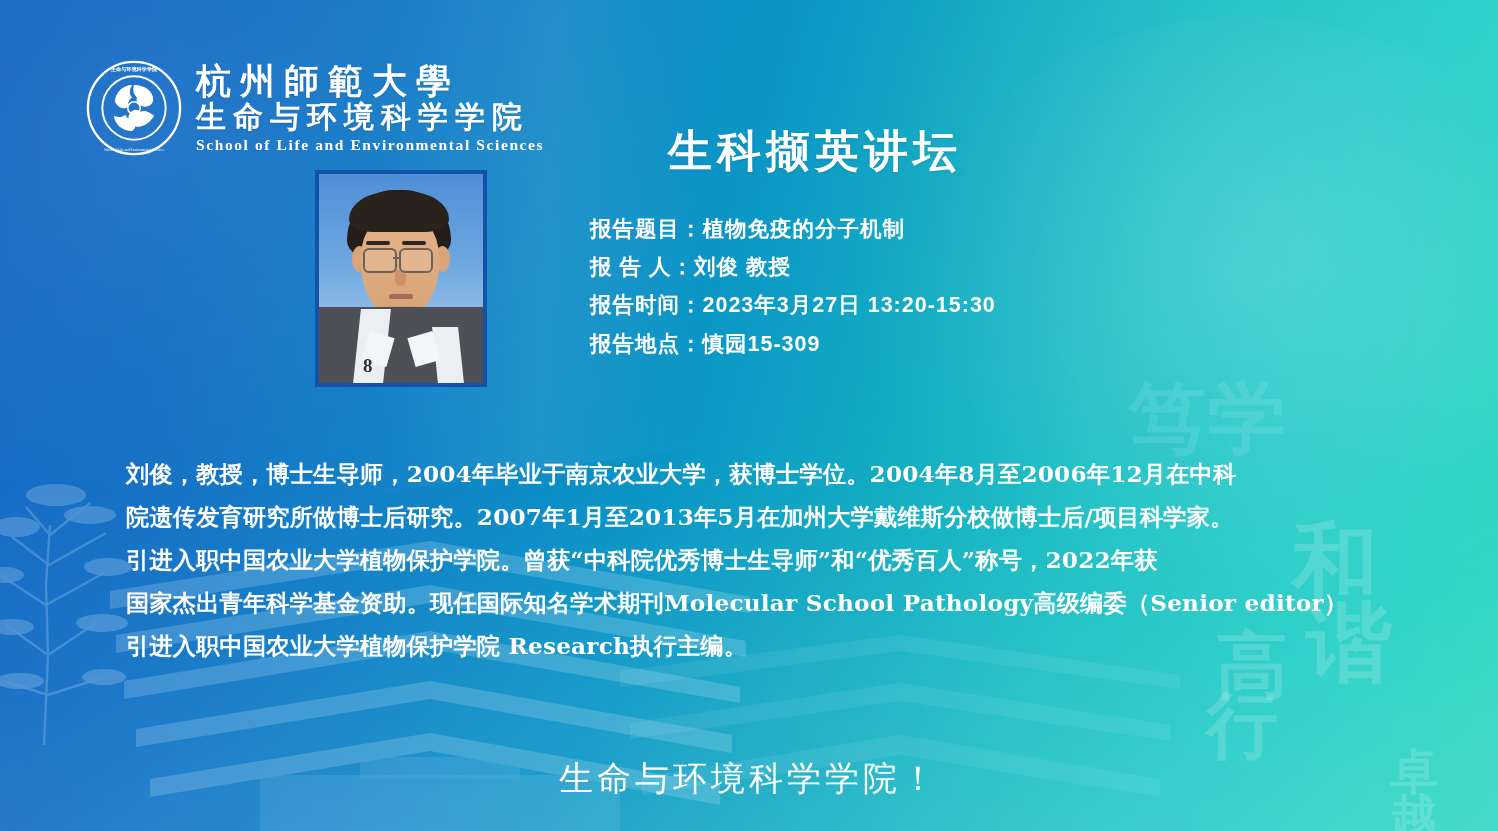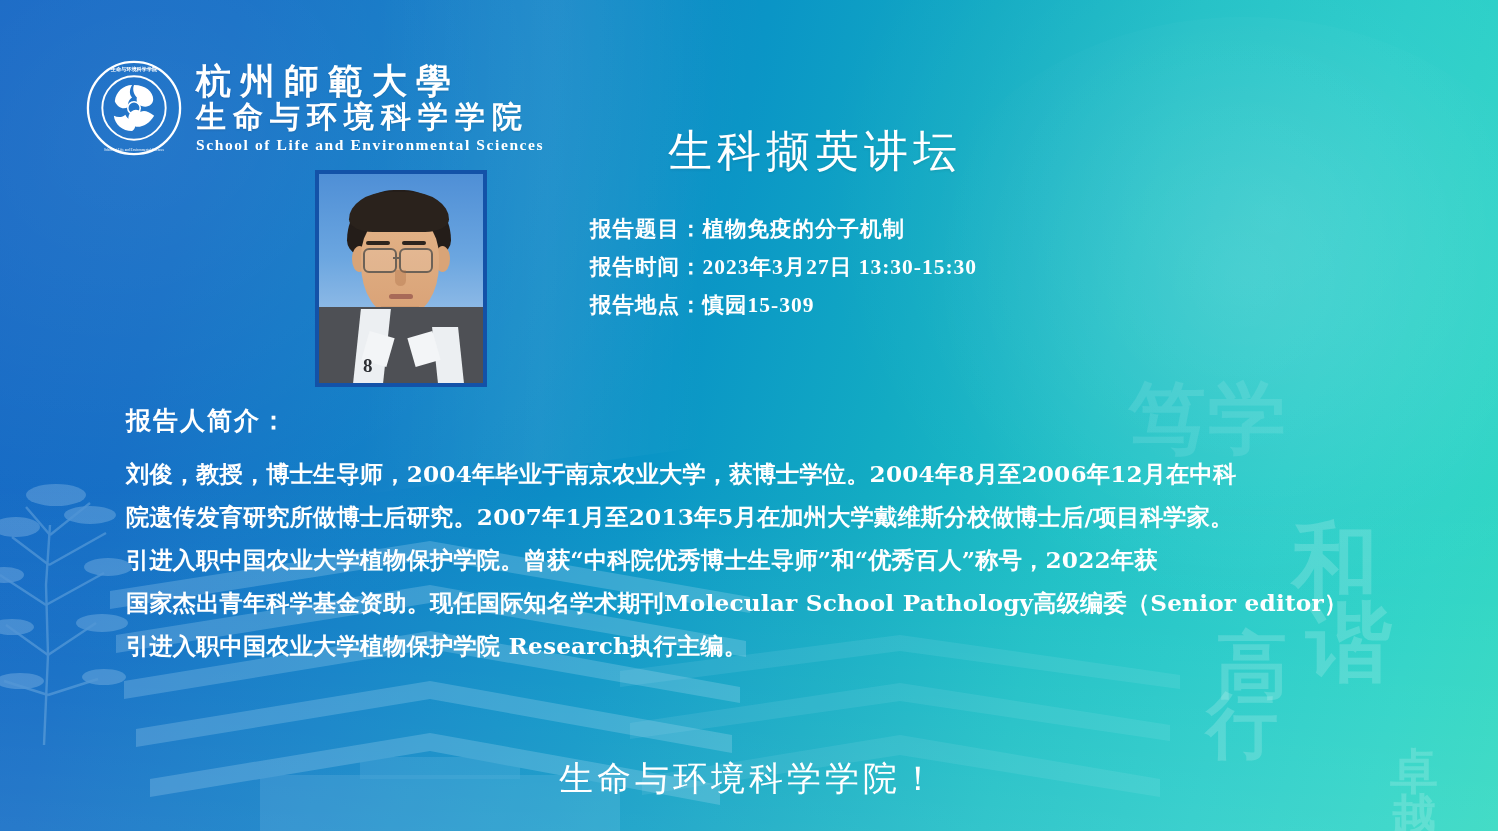--- a/index.html
+++ b/index.html
@@ -170,21 +170,21 @@
     white-space: nowrap;
   }
 
   
   .main-title {
     position: absolute;
     left: 668px;
     top: 122px;
     font-family: "DejaVu Serif", serif;
     font-size: 44px;
-    font-weight: 400;
+    font-weight: 700;
     color: #ffffff;
     letter-spacing: 5px;
     white-space: nowrap;
     text-shadow: 0 1px 3px rgba(0,0,0,0.10);
   }
 
   
   .portrait-frame {
     position: absolute;
     left: 315px;
@@ -301,21 +301,21 @@
   
   .info-block {
     position: absolute;
     left: 590px;
     top: 214px;
     display: flex;
     flex-direction: column;
     gap: 7px;
   }
   .info-line {
-    font-family: Liberation Serif, serif;
+    font-family: Liberation Sans, sans-serif;
     font-size: 21.5px;
     font-weight: 700;
     color: #ffffff;
     letter-spacing: 1px;
     white-space: nowrap;
     line-height: 1.45;
   }
 
   
   .bio-heading {
@@ -467,25 +467,25 @@
       <div class="p-shirt-white-l"></div>
       <div class="p-shirt-white-r"></div>
       <div class="p-collar-l"></div>
       <div class="p-collar-r"></div>
       <div class="p-logo">8</div>
     </div>
   </div>
 
   <div class="info-block">
     <div class="info-line">报告题目：植物免疫的分子机制</div>
-    <div class="info-line">报告时间：2023年3月27日 13:30-15:30</div>
+    <div class="info-line">报 告 人：刘俊 教授</div>
+    <div class="info-line">报告时间：2023年3月27日 13:20-15:30</div>
     <div class="info-line">报告地点：慎园15-309</div>
   </div>
 
-  <div class="bio-heading">报告人简介：</div>
   <div class="bio-body">
     <div class="bio-line">刘俊，教授，博士生导师，2004年毕业于南京农业大学，获博士学位。2004年8月至2006年12月在中科</div>
     <div class="bio-line">院遗传发育研究所做博士后研究。2007年1月至2013年5月在加州大学戴维斯分校做博士后/项目科学家。</div>
     <div class="bio-line">引进入职中国农业大学植物保护学院。曾获“中科院优秀博士生导师”和“优秀百人”称号，2022年获</div>
     <div class="bio-line">国家杰出青年科学基金资助。现任国际知名学术期刊Molecular School Pathology高级编委（Senior editor）</div>
     <div class="bio-line">引进入职中国农业大学植物保护学院 Research执行主编。</div>
   </div>
 
   <div class="footer-welcome">生命与环境科学学院！</div>
 

